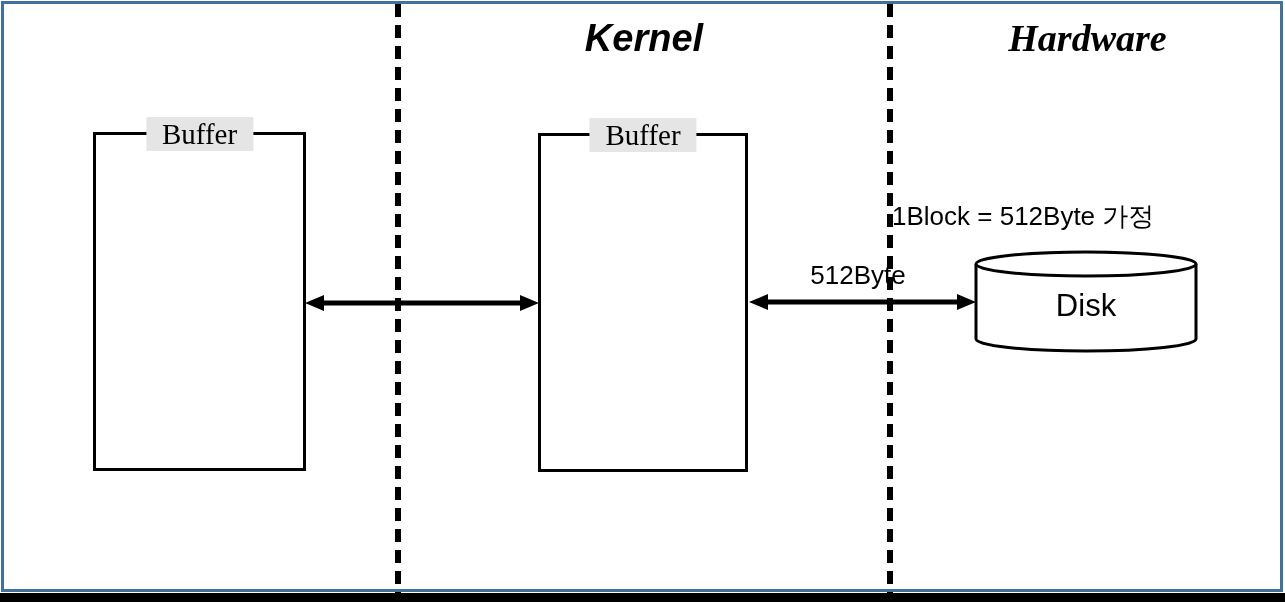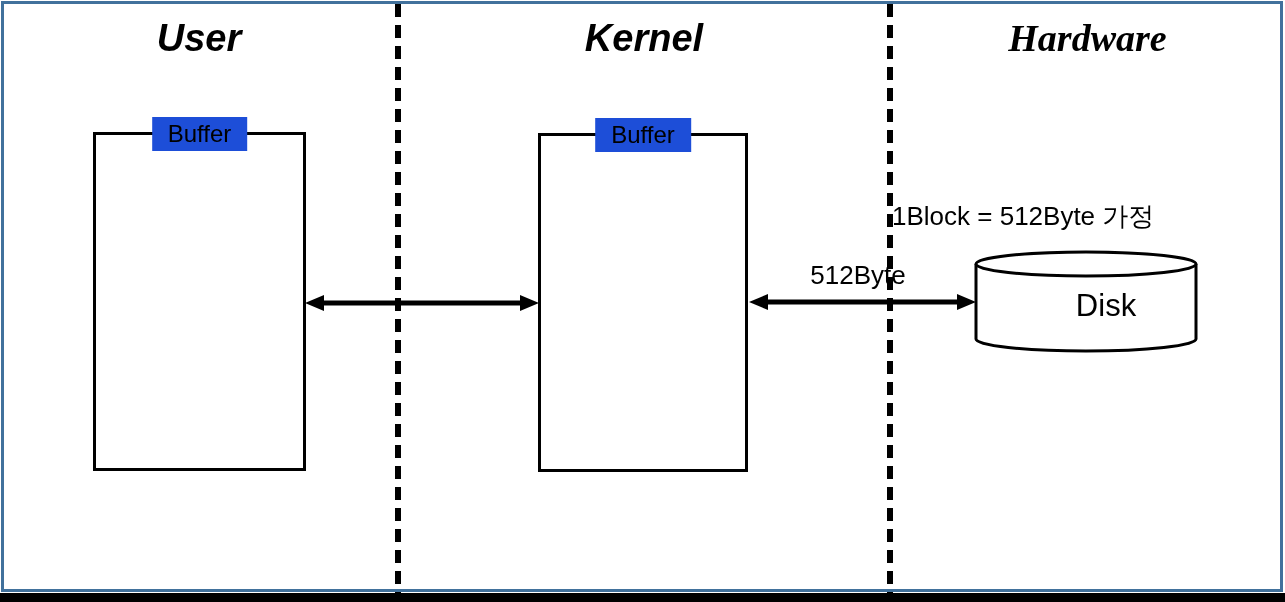--- a/index.html
+++ b/index.html
@@ -71,25 +71,26 @@
     box-sizing: border-box;
     background: transparent;
   }
   .buffer-user   { left: 93px;  top: 132px; width: 213px; height: 339px; }
   .buffer-kernel { left: 538px; top: 133px; width: 210px; height: 339px; }
   .buffer-label {
     position: absolute;
     left: 50%;
     top: -1.5px;
     transform: translate(-50%, -50%);
-    background: #1d4ed8;
+    background: #e5e5e5;
     padding: 0 16px;
-    font-size: 24px;
+    font-size: 29px;
     line-height: 34px;
     white-space: nowrap;
+    font-family: Liberation Serif, serif;
   }
   
   .arrow-svg {
     position: absolute;
     display: block;
   }
   .arrow-1 { left: 304px; top: 292px; }
   .arrow-2 { left: 748px; top: 291px; }
   
   .transfer-label {
@@ -119,34 +120,32 @@
     top: 248px;
   }
   .disk-label {
     position: absolute;
     left: 975px;
     top: 288px;
     width: 222px;
     text-align: center;
     font-size: 31px;
     line-height: 36px;
-    padding-left: 20px;
   }
 </style>
 </head>
 <body>
 
 <div class="canvas">
 
   <div class="frame"></div>
 
   <div class="dash-line dash-1"></div>
   <div class="dash-line dash-2"></div>
 
-  <div class="header header-user">User</div>
   <div class="header header-kernel">Kernel</div>
   <div class="header header-hardware">Hardware</div>
 
   <div class="buffer-box buffer-user">
     <span class="buffer-label">Buffer</span>
   </div>
 
   <div class="buffer-box buffer-kernel">
     <span class="buffer-label">Buffer</span>
   </div>

